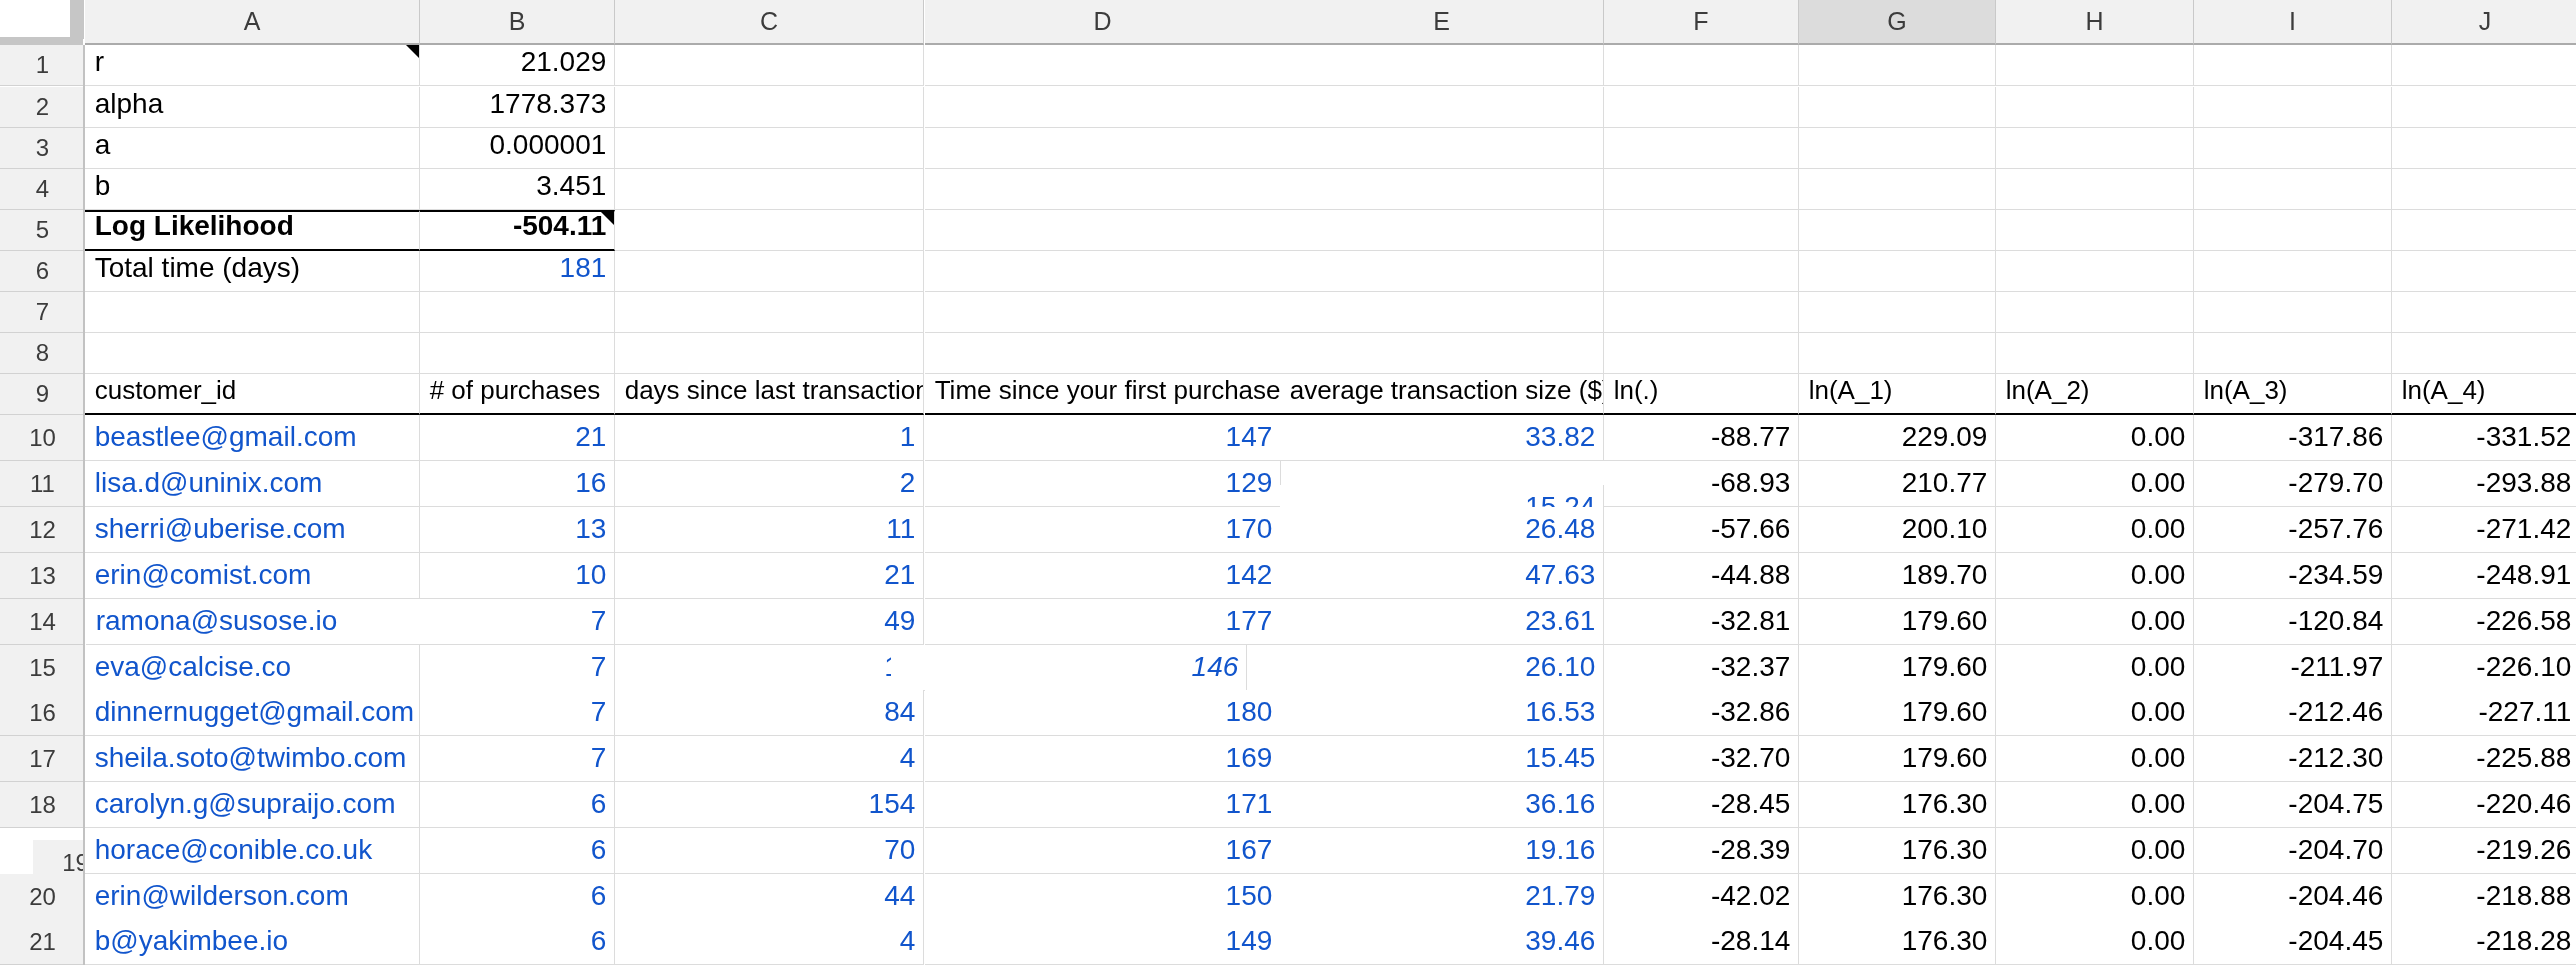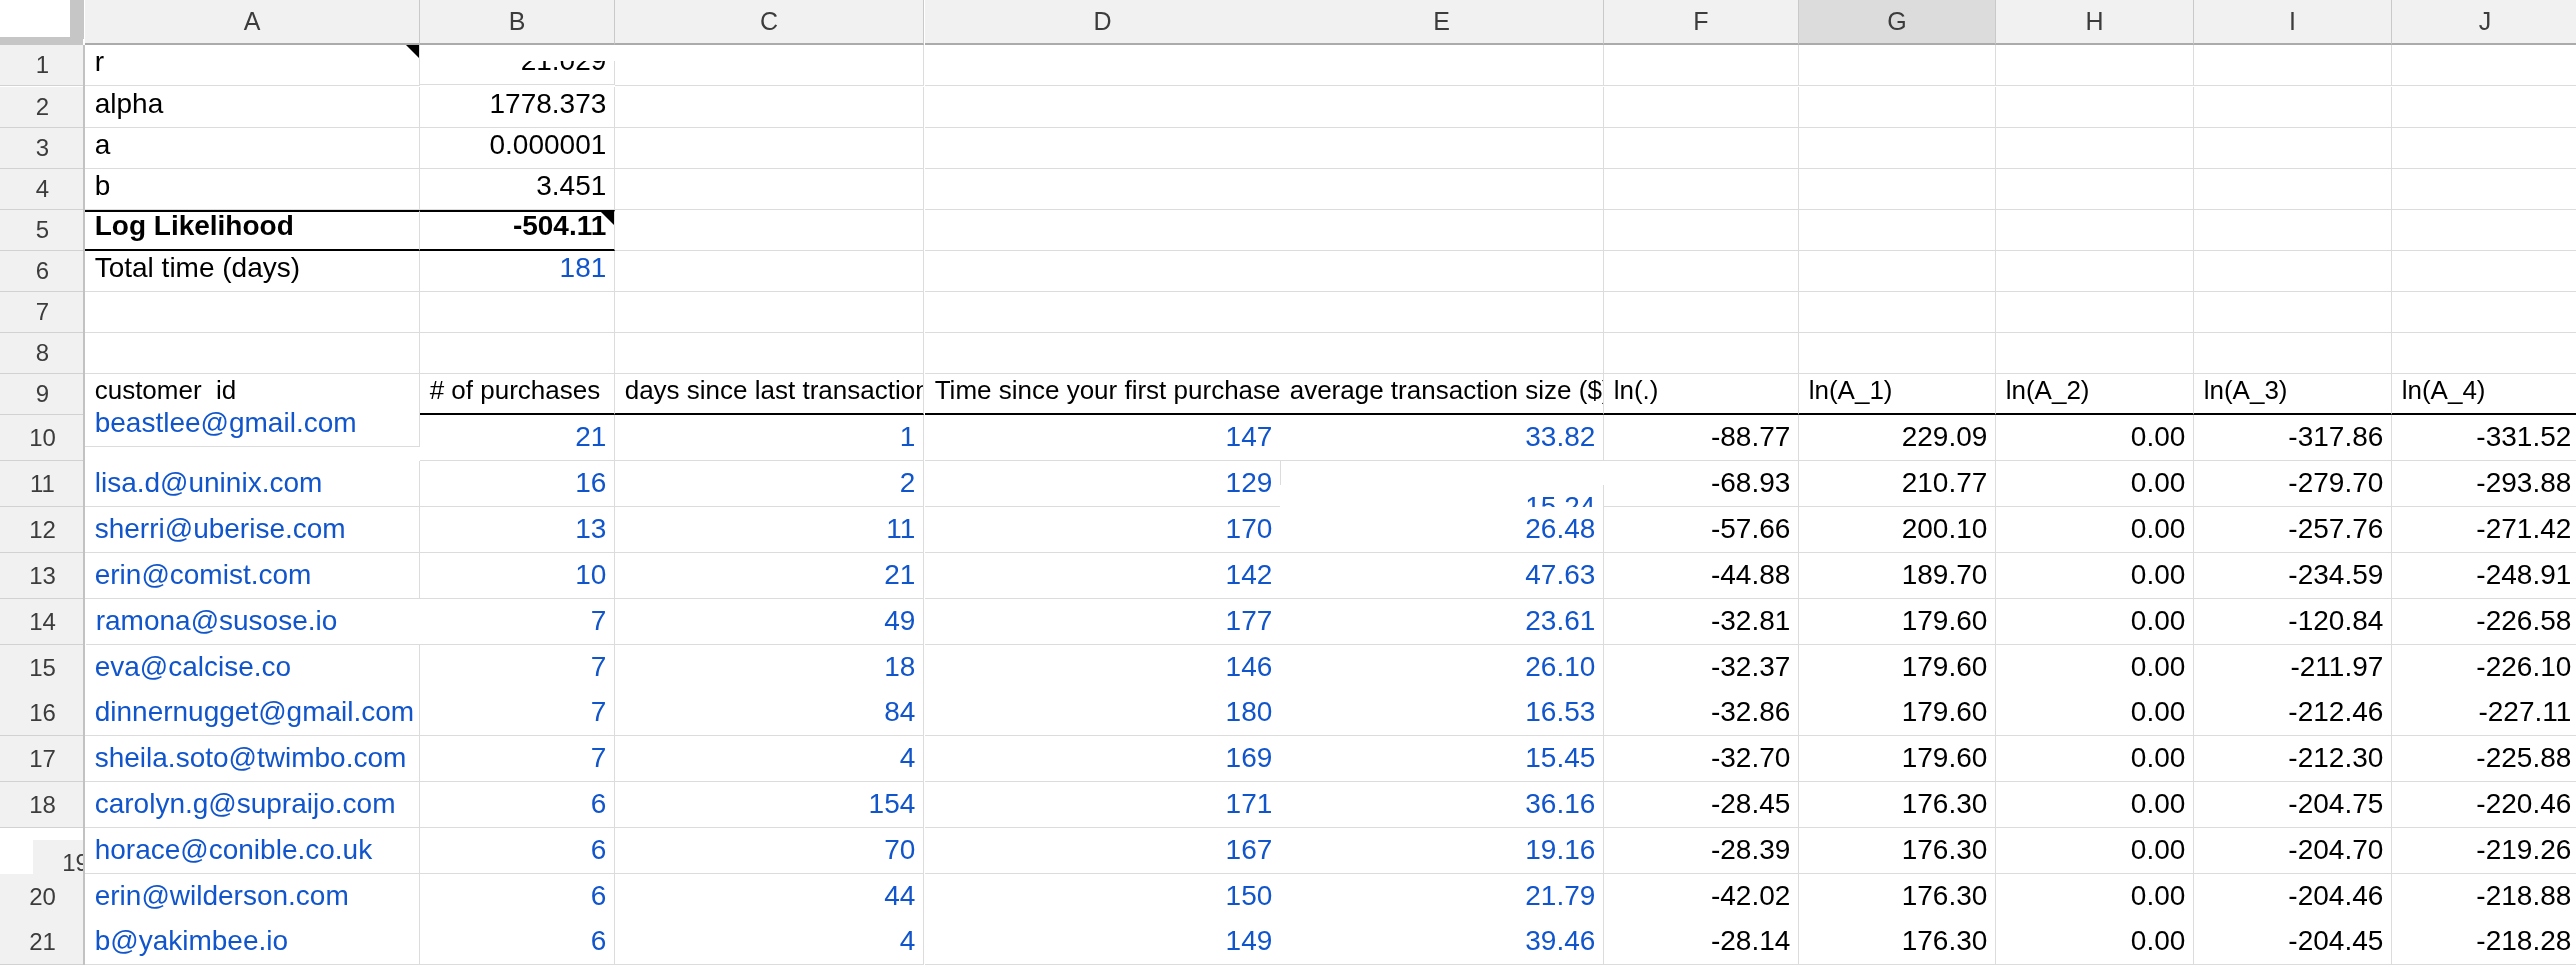--- a/index.html
+++ b/index.html
@@ -90,21 +90,21 @@
     <div class="rowh" style="top: 599px; height: 46px;">14</div>
     <div class="rowh" style="top: 645px; height: 46px;">15</div>
     <div class="rowh" style="top: 690px; height: 46px;">16</div>
     <div class="rowh" style="top: 736px; height: 46px;">17</div>
     <div class="rowh" style="top: 782px; height: 46px;">18</div>
     <div class="rowh" style="top: 840px; height: 46px; margin-left: 33px;">19</div>
     <div class="rowh" style="top: 874px; height: 46px;">20</div>
     <div class="rowh" style="top: 919px; height: 46px;">21</div>
     <div class="" id="rowh-edge" style="top: 45px; height: 920px;"></div>
     <div class="cell" style="left: 85px; top: 45px; width: 335px; height: 41px;">r<div class="note"></div></div>
-    <div class="cell num" style="left: 420px; top: 45px; width: 195px; height: 24px; margin-top: 16px;">21.029</div>
+    <div class="cell num" style="left: 420px; top: 45px; width: 195px; height: 41px;">21.029</div>
     <div class="cell" style="left: 615px; top: 45px; width: 309px; height: 41px;"></div>
     <div class="cell" style="left: 925px; top: 45px; width: 356px; height: 41px;"></div>
     <div class="cell" style="left: 1280px; top: 45px; width: 324px; height: 41px;"></div>
     <div class="cell" style="left: 1604px; top: 45px; width: 195px; height: 41px;"></div>
     <div class="cell" style="left: 1799px; top: 45px; width: 197px; height: 41px;"></div>
     <div class="cell" style="left: 1996px; top: 45px; width: 198px; height: 41px;"></div>
     <div class="cell" style="left: 2194px; top: 45px; width: 198px; height: 41px;"></div>
     <div class="cell noright" style="left: 2392px; top: 45px; width: 187px; height: 41px;"></div>
     <div class="cell" style="left: 85px; top: 87px; width: 335px; height: 41px;">alpha</div>
     <div class="cell num" style="left: 420px; top: 87px; width: 195px; height: 41px;">1778.373</div>
@@ -179,21 +179,21 @@
     <div class="cell th" style="left: 85px; top: 374px; width: 335px; height: 41px;">customer_id</div>
     <div class="cell th" style="left: 420px; top: 374px; width: 195px; height: 41px;"># of purchases</div>
     <div class="cell th" style="left: 615px; top: 374px; width: 309px; height: 41px;">days since last transaction</div>
     <div class="cell th" style="left: 925px; top: 374px; width: 356px; height: 41px;">Time since your first purchase</div>
     <div class="cell th" style="left: 1280px; top: 374px; width: 324px; height: 41px;">average transaction size ($)</div>
     <div class="cell th" style="left: 1604px; top: 374px; width: 195px; height: 41px;">ln(.)</div>
     <div class="cell th" style="left: 1799px; top: 374px; width: 197px; height: 41px;">ln(A_1)</div>
     <div class="cell th" style="left: 1996px; top: 374px; width: 198px; height: 41px;">ln(A_2)</div>
     <div class="cell th" style="left: 2194px; top: 374px; width: 198px; height: 41px;">ln(A_3)</div>
     <div class="cell th noright" style="left: 2392px; top: 374px; width: 187px; height: 41px;">ln(A_4)</div>
-    <div class="cell blue" style="left: 85px; top: 401px; width: 335px; height: 46px;">beastlee@gmail.com</div>
+    <div class="cell blue" style="left: 85px; top: 415px; width: 335px; height: 46px;">beastlee@gmail.com</div>
     <div class="cell num blue" style="left: 420px; top: 415px; width: 195px; height: 46px;">21</div>
     <div class="cell num blue" style="left: 615px; top: 415px; width: 309px; height: 46px;">1</div>
     <div class="cell num blue" style="left: 925px; top: 415px; width: 356px; height: 46px;">147</div>
     <div class="cell num blue" style="left: 1280px; top: 415px; width: 324px; height: 46px;">33.82</div>
     <div class="cell num" style="left: 1604px; top: 415px; width: 195px; height: 46px;">-88.77</div>
     <div class="cell num" style="left: 1799px; top: 415px; width: 197px; height: 46px;">229.09</div>
     <div class="cell num" style="left: 1996px; top: 415px; width: 198px; height: 46px;">0.00</div>
     <div class="cell num" style="left: 2194px; top: 415px; width: 198px; height: 46px;">-317.86</div>
     <div class="cell num noright" style="left: 2392px; top: 415px; width: 187px; height: 46px;">-331.52</div>
     <div class="cell blue" style="left: 85px; top: 461px; width: 335px; height: 46px;">lisa.d@uninix.com</div>
@@ -232,21 +232,21 @@
     <div class="cell num blue" style="left: 925px; top: 599px; width: 356px; height: 46px;">177</div>
     <div class="cell num blue" style="left: 1280px; top: 599px; width: 324px; height: 46px;">23.61</div>
     <div class="cell num" style="left: 1604px; top: 599px; width: 195px; height: 46px;">-32.81</div>
     <div class="cell num" style="left: 1799px; top: 599px; width: 197px; height: 46px;">179.60</div>
     <div class="cell num" style="left: 1996px; top: 599px; width: 198px; height: 46px;">0.00</div>
     <div class="cell num" style="left: 2194px; top: 599px; width: 198px; height: 46px;">-120.84</div>
     <div class="cell num noright" style="left: 2392px; top: 599px; width: 187px; height: 46px;">-226.58</div>
     <div class="cell blue" style="left: 85px; top: 645px; width: 335px; height: 46px;">eva@calcise.co</div>
     <div class="cell num blue" style="left: 420px; top: 645px; width: 195px; height: 46px;">7</div>
     <div class="cell num blue" style="left: 615px; top: 645px; width: 309px; height: 46px;">18</div>
-    <div class="cell num blue" style="left: 925px; top: 645px; width: 356px; height: 46px;">146</div>
+    <div class="cell num blue" style="left: 891px; top: 645px; width: 356px; height: 46px; font-style: italic;">146</div>
     <div class="cell num blue" style="left: 1280px; top: 645px; width: 324px; height: 46px;">26.10</div>
     <div class="cell num" style="left: 1604px; top: 645px; width: 195px; height: 46px;">-32.37</div>
     <div class="cell num" style="left: 1799px; top: 645px; width: 197px; height: 46px;">179.60</div>
     <div class="cell num" style="left: 1996px; top: 645px; width: 198px; height: 46px;">0.00</div>
     <div class="cell num" style="left: 2194px; top: 645px; width: 198px; height: 46px;">-211.97</div>
     <div class="cell num noright" style="left: 2392px; top: 645px; width: 187px; height: 46px;">-226.10</div>
     <div class="cell blue" style="left: 85px; top: 690px; width: 335px; height: 46px;">dinnernugget@gmail.com</div>
     <div class="cell num blue" style="left: 420px; top: 690px; width: 195px; height: 46px;">7</div>
     <div class="cell num blue" style="left: 615px; top: 690px; width: 309px; height: 46px;">84</div>
     <div class="cell num blue" style="left: 925px; top: 690px; width: 356px; height: 46px;">180</div>

